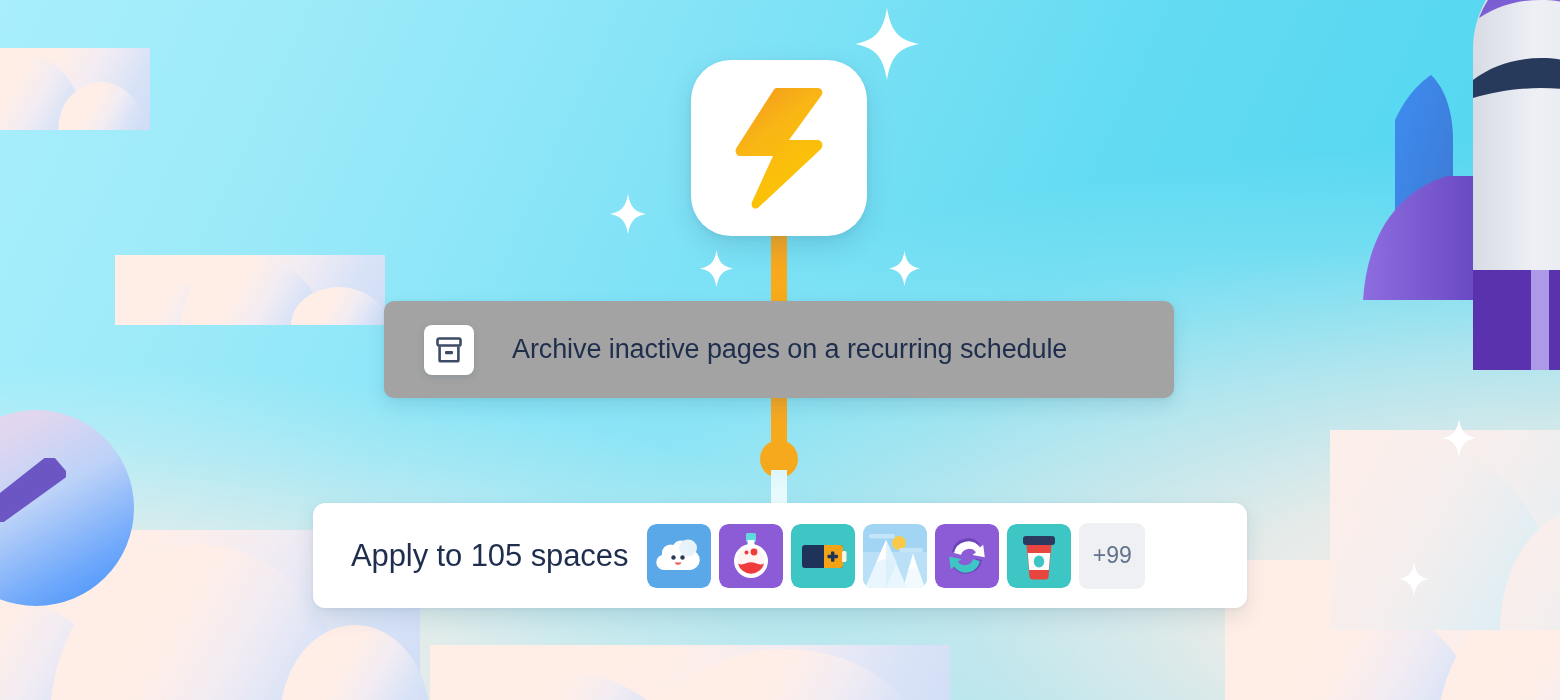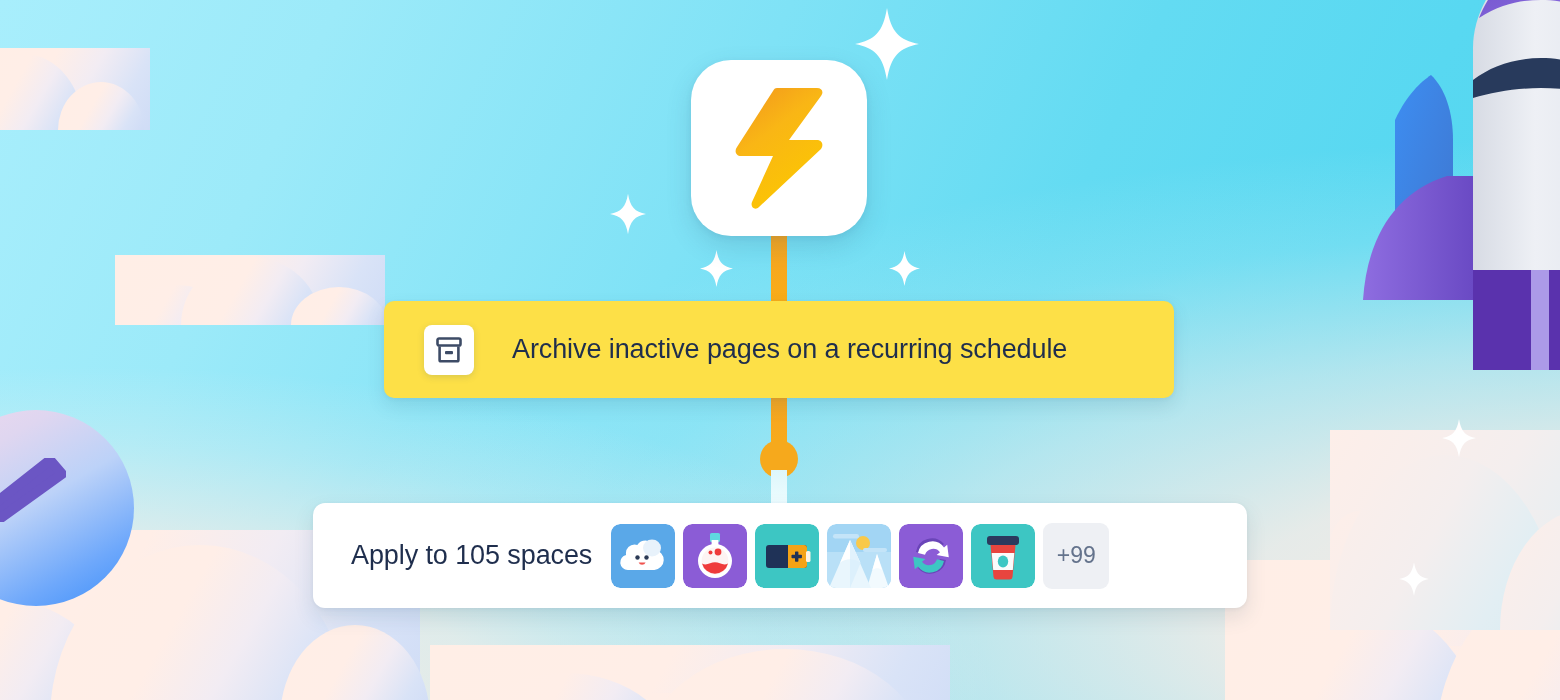--- a/index.html
+++ b/index.html
@@ -150,21 +150,21 @@
   }
   .bolt-card svg { display: block; }
 
   
   .rule-card {
     position: absolute;
     left: 384px;
     top: 301px;
     width: 790px;
     height: 97px;
-    background: #fde047;
+    background: #a3a3a3;
     border-radius: 10px;
     box-shadow: 0 8px 18px rgba(42,82,112,0.13), 0 1px 4px rgba(42,82,112,0.07);
     display: flex;
     align-items: center;
     padding: 0 40px;
     box-sizing: border-box;
   }
   .rule-icon-chip {
     width: 50px;
     height: 50px;
@@ -193,21 +193,21 @@
     height: 105px;
     background: #ffffff;
     border-radius: 12px;
     box-shadow: 0 9px 20px rgba(42,82,112,0.13), 0 1px 4px rgba(42,82,112,0.07);
     display: flex;
     align-items: center;
     box-sizing: border-box;
     padding: 0 38px;
   }
   .apply-text {
-    font-size: 27px;
+    font-size: 31px;
     color: #1f2e4d;
     letter-spacing: -0.1px;
     white-space: nowrap;
   }
   .space-list {
     display: flex;
     align-items: center;
     gap: 8px;
     margin-left: 19px;
   }

